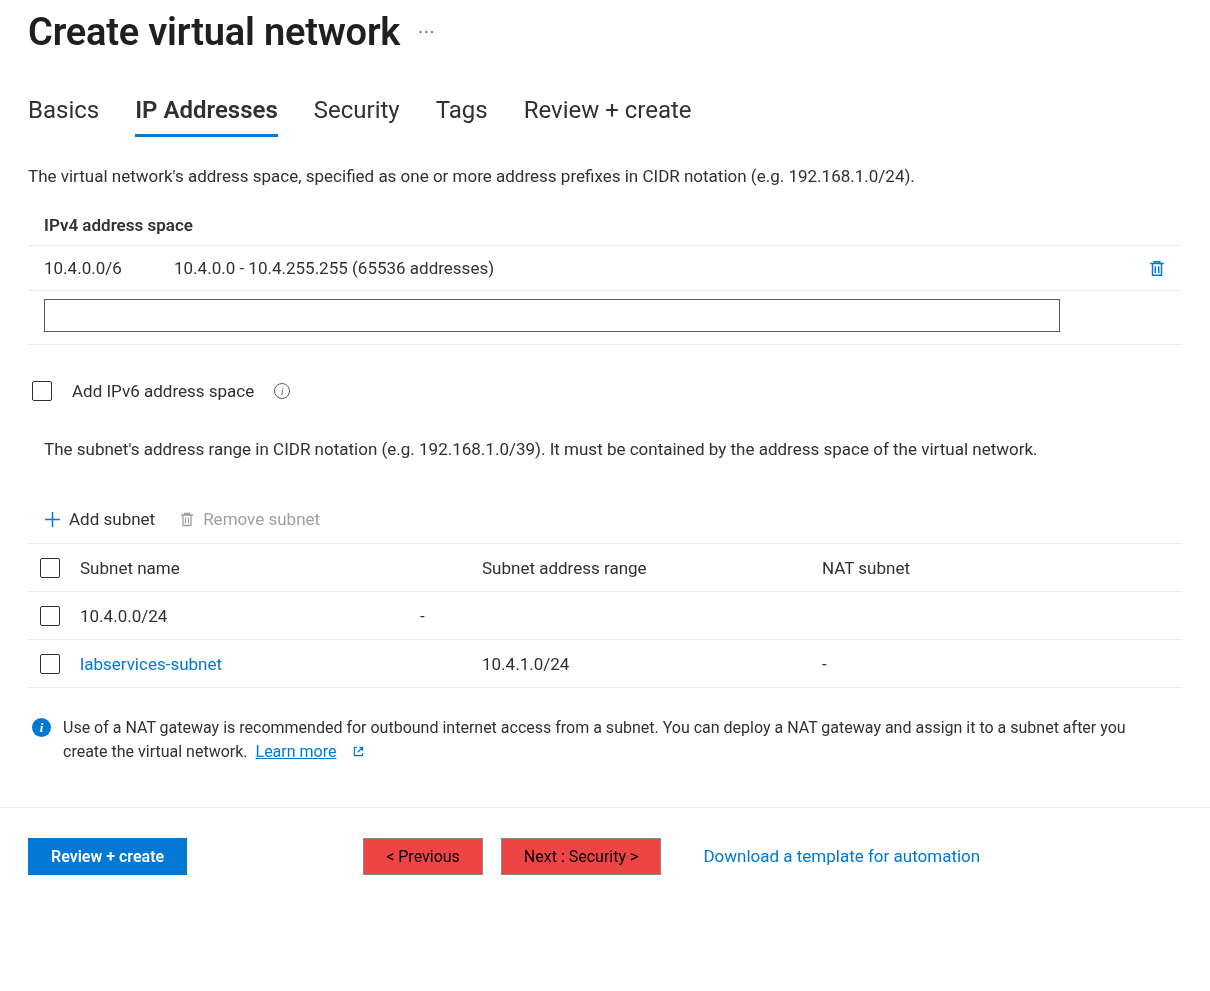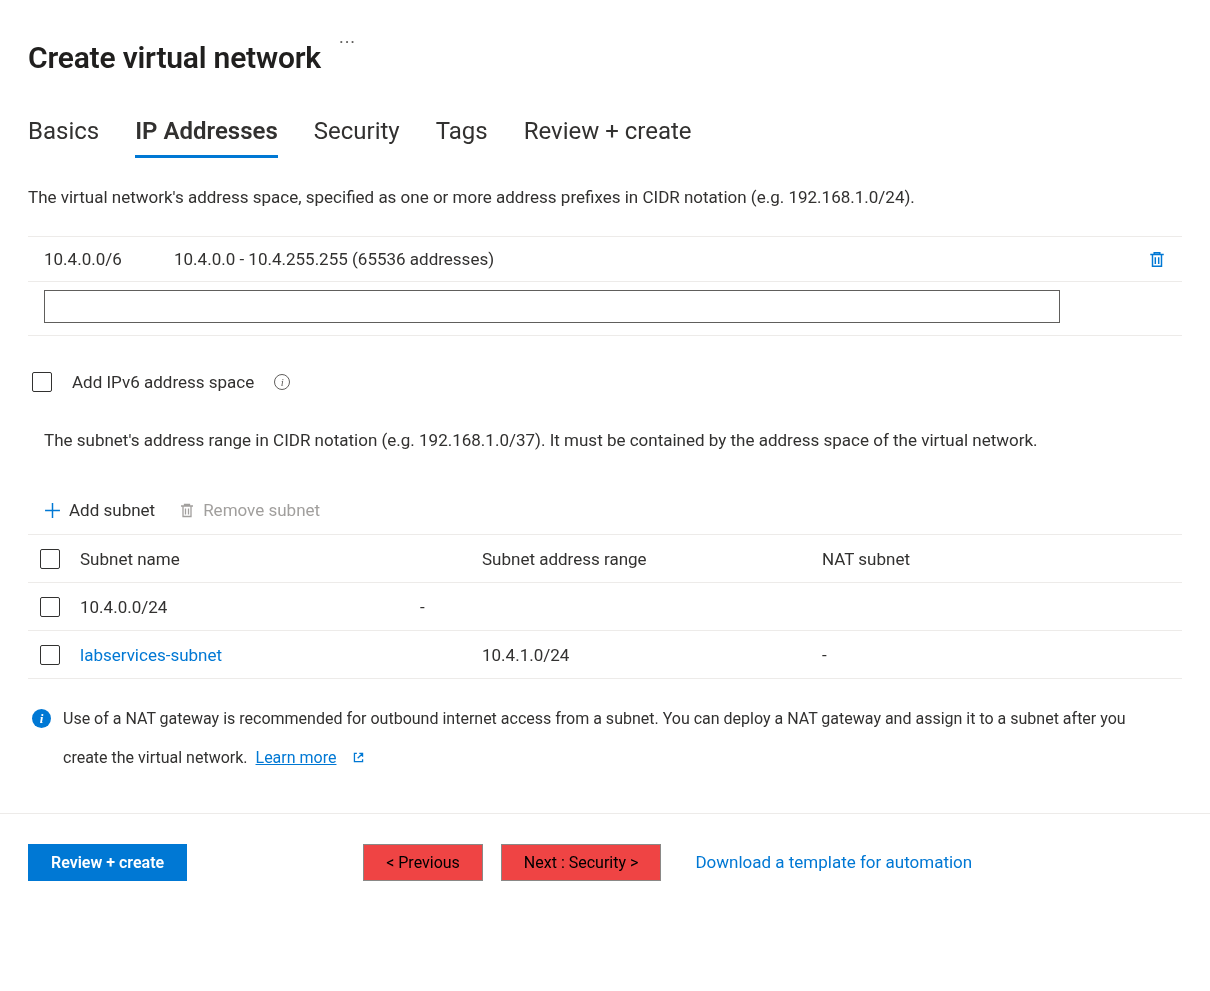--- a/index.html
+++ b/index.html
@@ -13,25 +13,24 @@
   .page {
     padding: 10px 28px 0 28px;
   }
   .title-row {
     display: flex;
     align-items: center;
     gap: 18px;
     margin: 0 0 36px 0;
   }
   .title {
-    font-size: 30px;
+    font-size: 38px;
     font-weight: 600;
     letter-spacing: -0.2px;
     color: #201f1e;
-    margin-top: 30px;
   }
   .ellipsis {
     color: #605e5c;
     font-size: 18px;
     cursor: pointer;
     letter-spacing: 1px;
   }
   .tabs {
     display: flex;
     gap: 36px;
@@ -197,21 +196,20 @@
     margin-top: 2px;
   }
   .learn-more {
     color: #0078d4;
     text-decoration: underline;
     cursor: pointer;
     margin-left: 4px;
     display: inline-flex;
     align-items: center;
     gap: 16px;
-    margin-top: 15px;
   }
   .ext-icon {
     display: inline-flex;
     color: #0078d4;
   }
   .footer-sep {
     border-top: 1px solid #edebe9;
     margin-top: 44px;
   }
   .footer {
@@ -232,21 +230,21 @@
     background: #0078d4;
     color: #fff;
     border: 1px solid #0078d4;
     font-weight: 600;
   }
   .footer-spacer { width: 140px; }
   .footer-link {
     color: #0078d4;
     font-size: 17px;
     cursor: pointer;
-    margin-left: 16px;
+    margin-left: 24px;
   }
   svg { display: block; }
 </style>
 </head>
 <body>
 
 <div class="page">
   <div class="title-row">
     <span class="title">Create virtual network</span>
     <span class="ellipsis">···</span>
@@ -255,20 +253,21 @@
   <div class="tabs">
     <div class="tab">Basics</div>
     <div class="tab active">IP Addresses</div>
     <div class="tab">Security</div>
     <div class="tab">Tags</div>
     <div class="tab">Review + create</div>
   </div>
 
   <div class="desc">The virtual network's address space, specified as one or more address prefixes in CIDR notation (e.g. 192.168.1.0/24).</div>
 
+  <div class="section-label">IPv4 address space</div>
 
   <div class="addr-table">
     <div class="addr-row">
       <div class="addr-cidr">10.4.0.0/6</div>
       <div class="addr-range">10.4.0.0 - 10.4.255.255 (65536 addresses)</div>
       <span class="trash-icon">
         <svg width="18" height="20" viewBox="0 0 16 16" fill="none" stroke="currentColor" stroke-width="1.3">
           <path d="M2 4h12M5.5 4V2.5h5V4M4 4v10.5h8V4M6.5 6.5v6M9.5 6.5v6"></path>
         </svg>
       </span>
@@ -277,21 +276,21 @@
       <input class="addr-input" type="text" value="" style="">
     </div>
   </div>
 
   <div class="checkbox-row">
     <span class="checkbox"></span>
     <span class="checkbox-label">Add IPv6 address space</span>
     <span class="info-icon">i</span>
   </div>
 
-  <div class="desc2">The subnet's address range in CIDR notation (e.g. 192.168.1.0/37). It must be contained by the address space of the virtual network.</div>
+  <div class="desc2">The subnet's address range in CIDR notation (e.g. 192.168.1.0/39). It must be contained by the address space of the virtual network.</div>
 
   <div class="subnet-actions">
     <span class="action-link add">
       <span class="icon">
         <svg width="17" height="17" viewBox="0 0 16 16" stroke="currentColor" stroke-width="1.4">
             <path d="M8 1v14M1 8h14"></path>
           </svg>
       </span>
       <span>Add subnet</span>
     </span>

